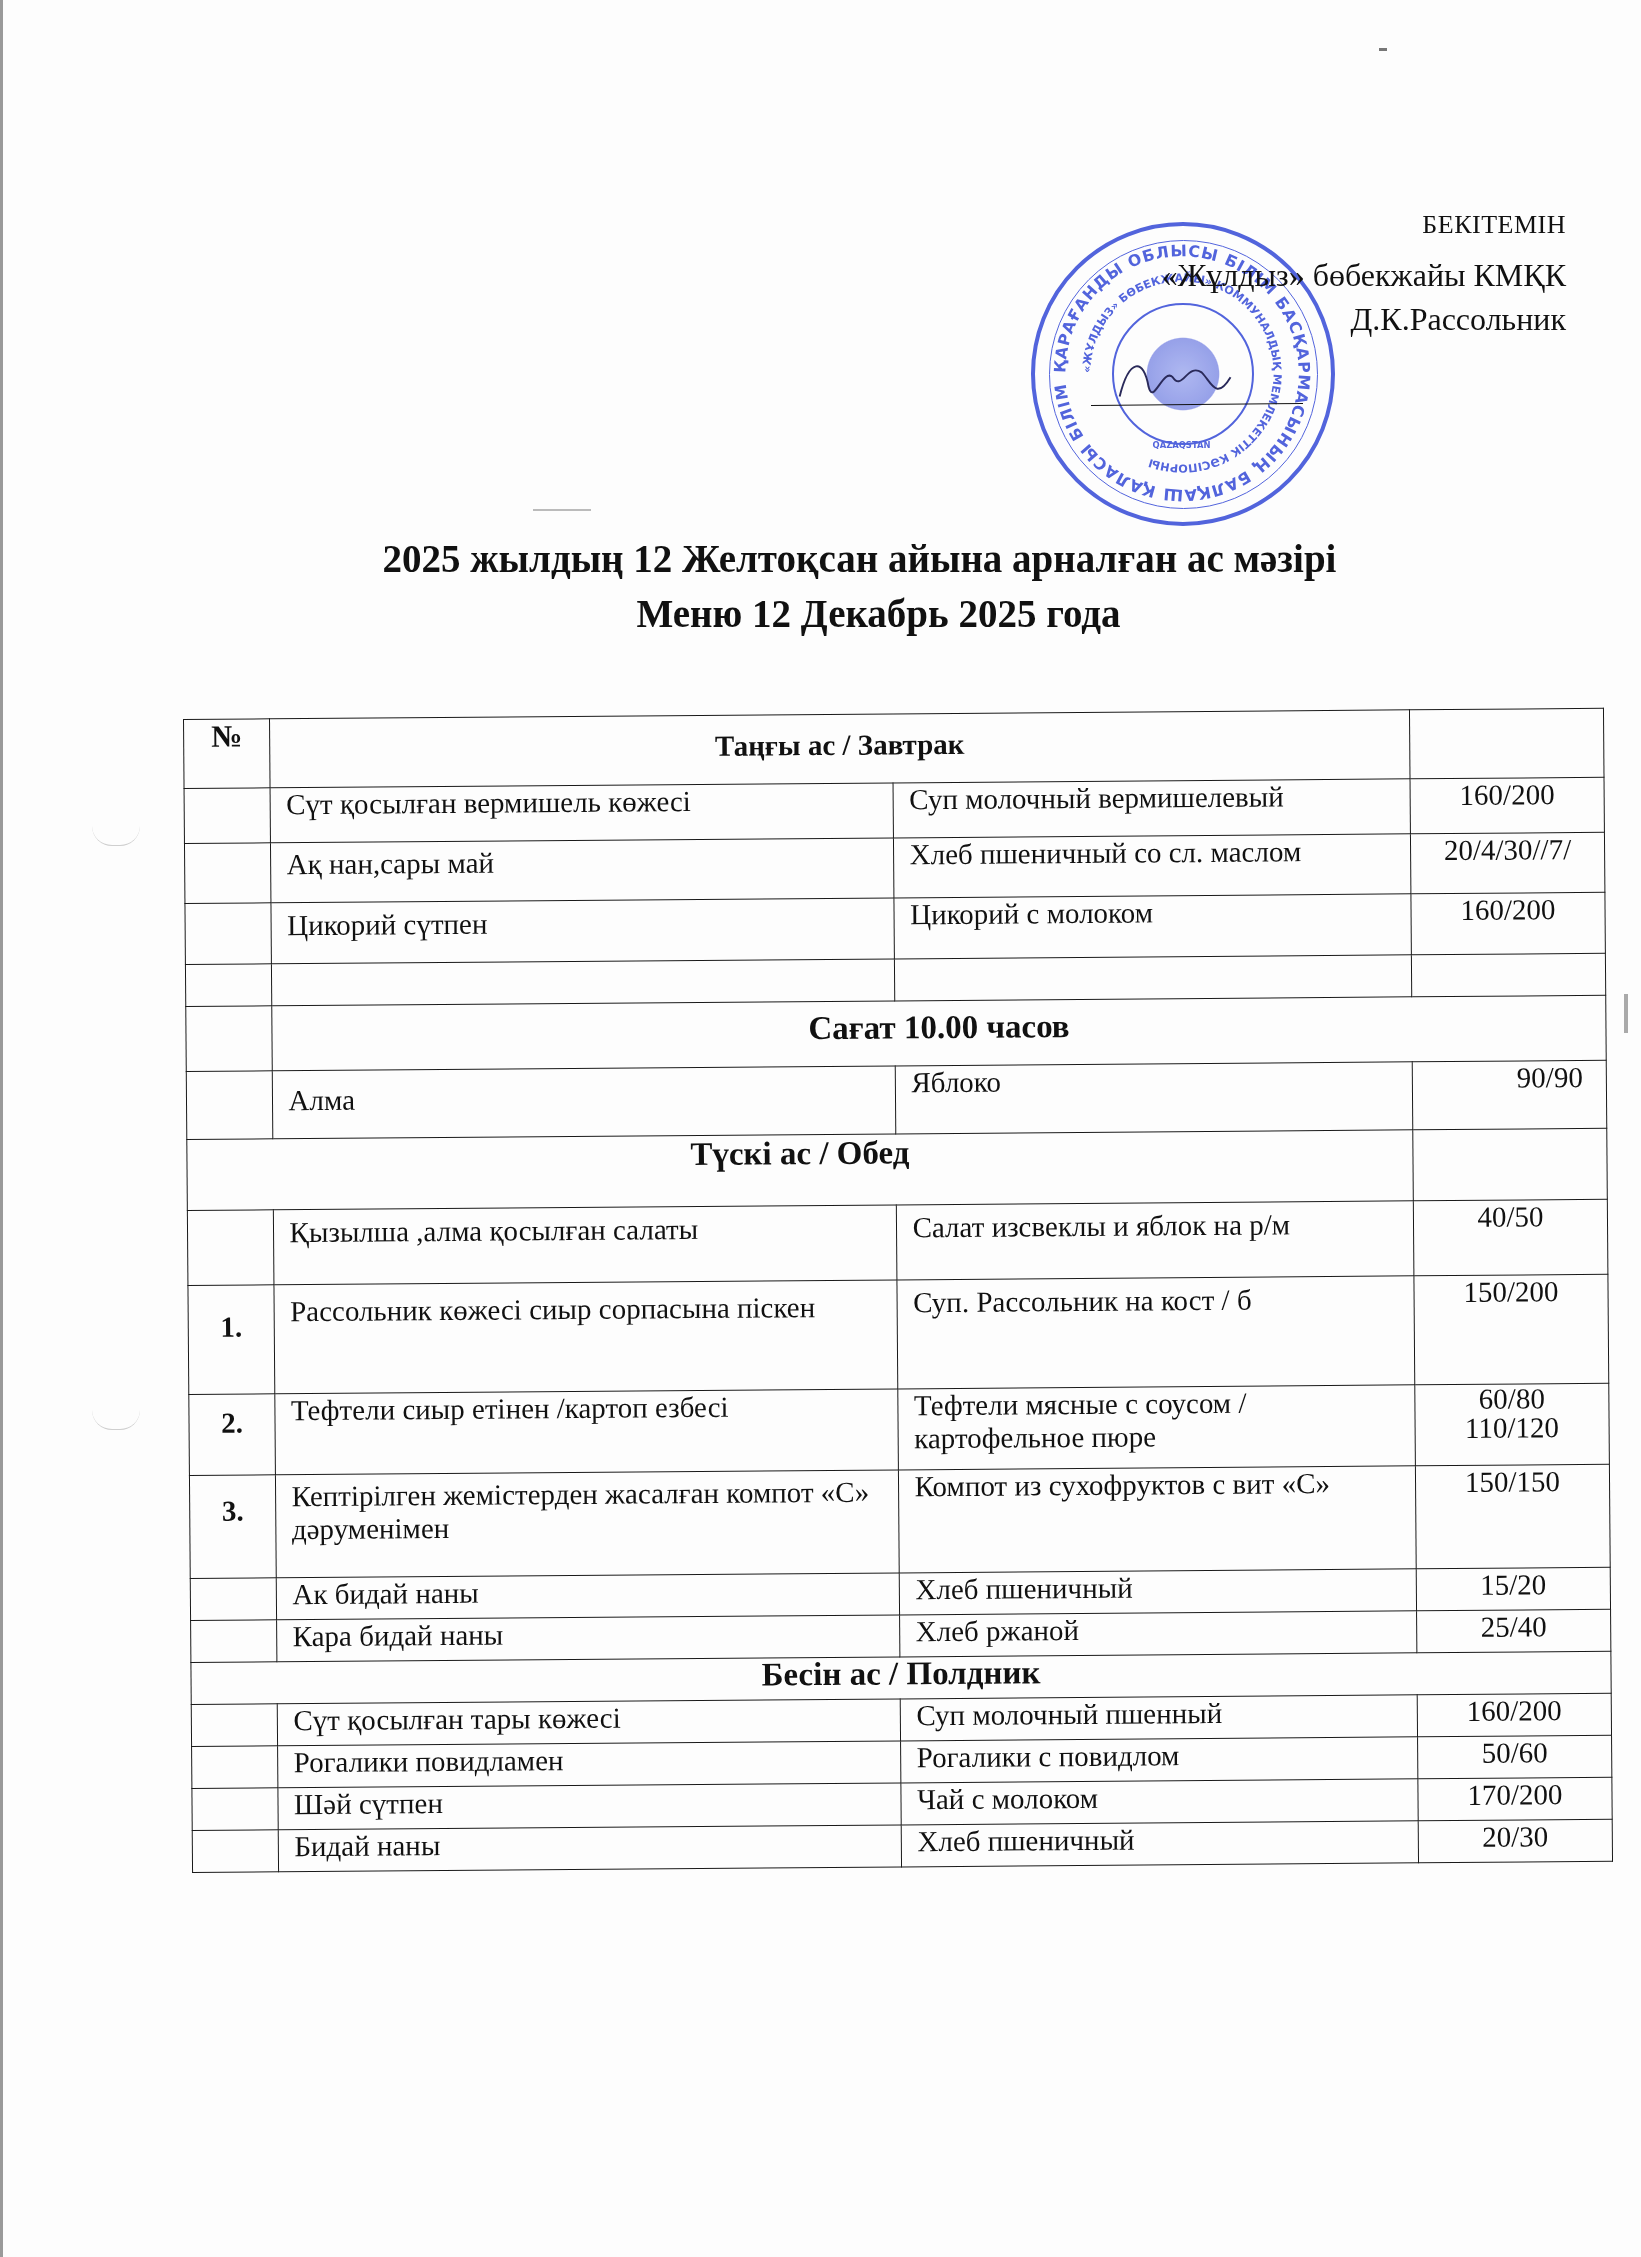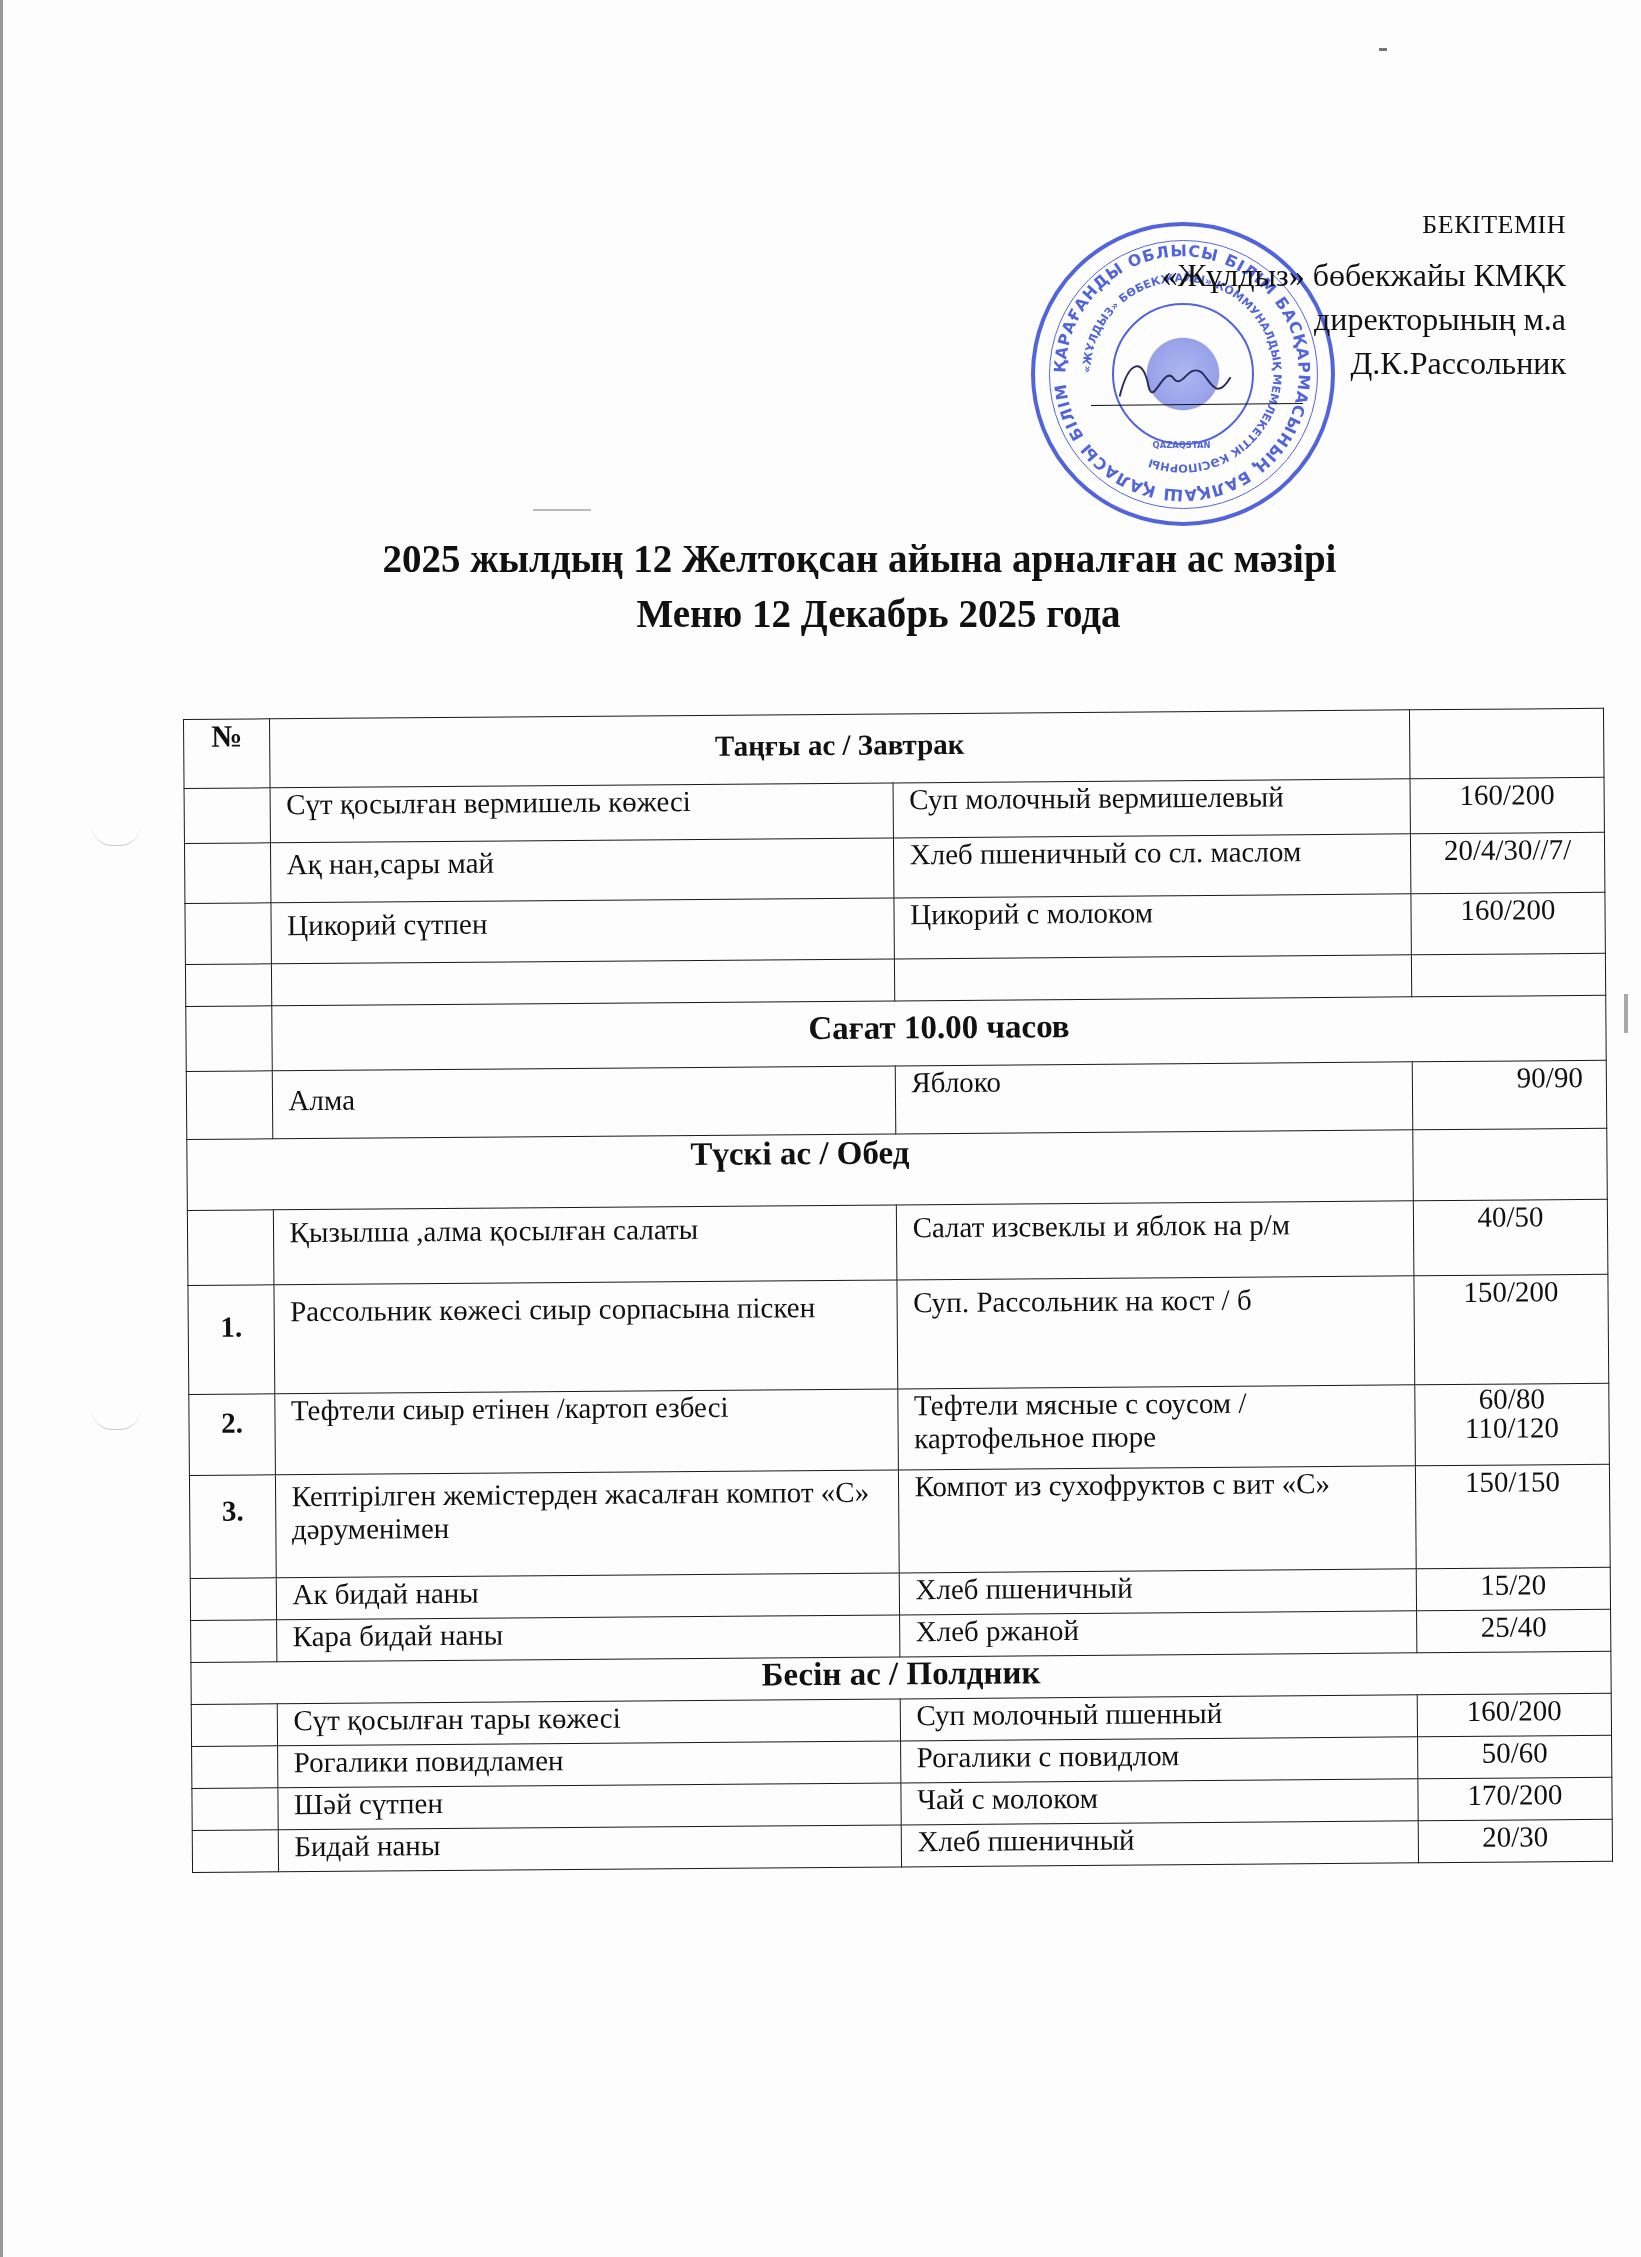--- a/index.html
+++ b/index.html
@@ -67,21 +67,20 @@
       <text font-family="DejaVu Sans, sans-serif" font-size="12" font-weight="bold" fill="#3b4fd8">
         <textPath href="#innerArc">«ЖҰЛДЫЗ» БӨБЕКЖАЙЫ» КОММУНАЛДЫҚ МЕМЛЕКЕТТІК КӘСІПОРНЫ</textPath>
       </text>
       <text x="157" y="238" text-anchor="middle" font-family="DejaVu Sans, sans-serif" font-size="9" font-weight="bold" fill="#3b4fd8">QAZAQSTAN</text>
     </svg>
   </div>
 
   <div class="approve">
     <div class="a-title">БЕКІТЕМІН</div>
     <div>«Жұлдыз» бөбекжайы КМҚК</div>
-    <div>директорының м.а</div>
     <div>Д.К.Рассольник</div>
   </div>
   <svg class="scribble" viewBox="0 0 140 70">
     <path d="M10,50 C20,10 35,10 40,40 C45,60 55,20 65,30 C75,45 80,15 95,25 C105,35 110,55 125,30" fill="none" stroke="#2a2a5a" stroke-width="2"></path>
   </svg>
   <div class="sign-line"></div>
 
   <div class="title title1">2025 жылдың   12 Желтоқсан   айына арналған ас мәзірі</div>
   <div class="title title2">Меню 12 Декабрь   2025 года</div>
 

